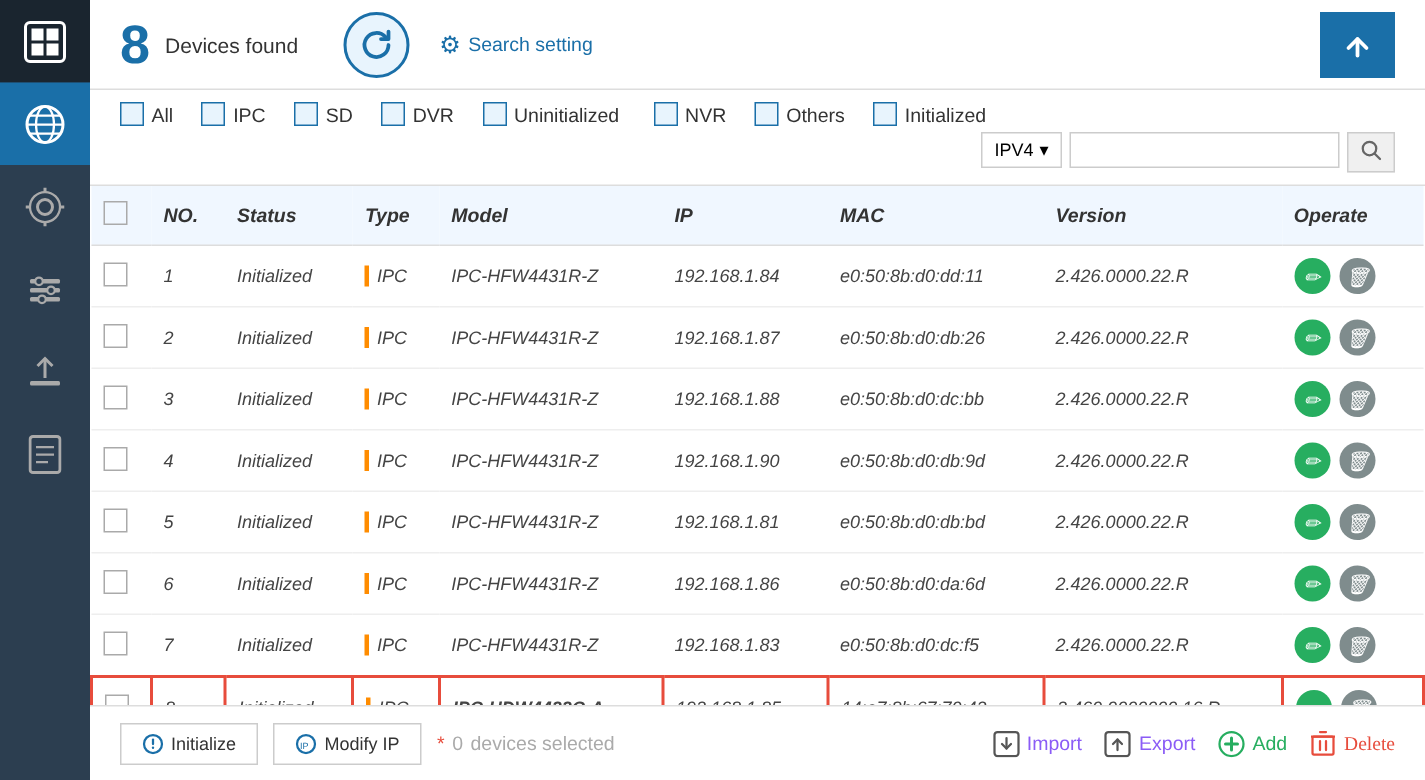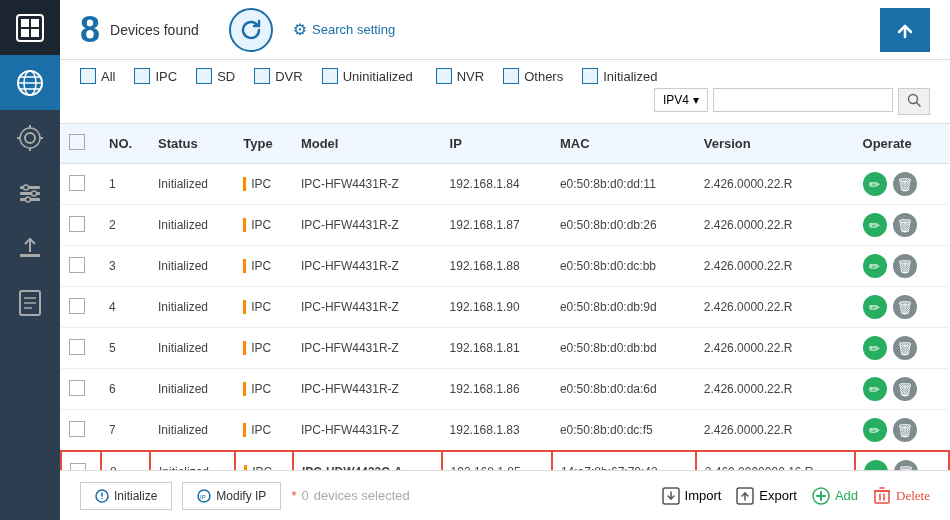--- a/index.html
+++ b/index.html
@@ -152,20 +152,21 @@
     
     .table-container {
       flex: 1;
       background: white;
       overflow-y: auto;
       margin: 0;
     }
     table {
       width: 100%;
       border-collapse: collapse;
+      font-style: italic;
     }
     thead tr {
       background: #f0f7ff;
       border-bottom: 1px solid #ddd;
     }
     thead th {
       padding: 10px 8px;
       text-align: left;
       font-weight: bold;
       color: #333;
@@ -243,21 +244,21 @@
       margin-left: auto;
       display: flex;
       align-items: center;
       gap: 15px;
     }
     .footer-action {
       display: flex;
       align-items: center;
       gap: 5px;
       cursor: pointer;
-      color: #000000;
+      color: #8b5cf6;
       font-size: 13px;
     }
     .add-btn { color: #27ae60; }
     .delete-btn { color: #e74c3c; font-family: Liberation Serif, serif; }
   </style>
 </head>
 <body>
 
 <div class="sidebar">
   <div class="sidebar-logo">

